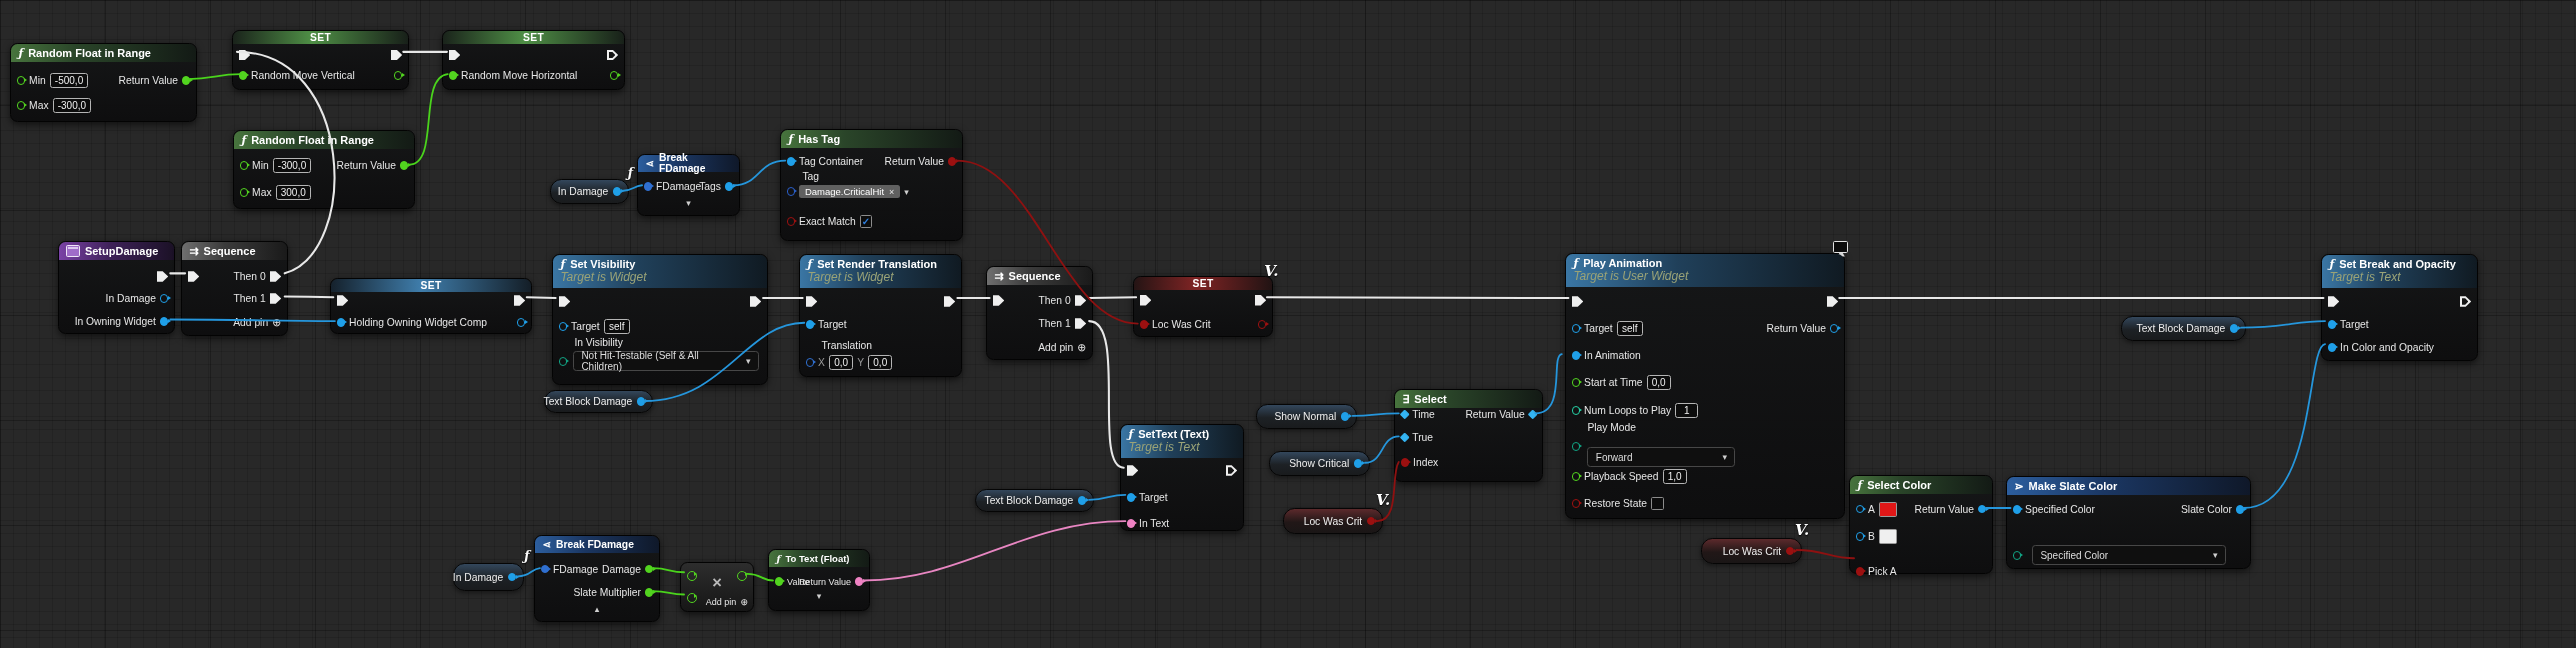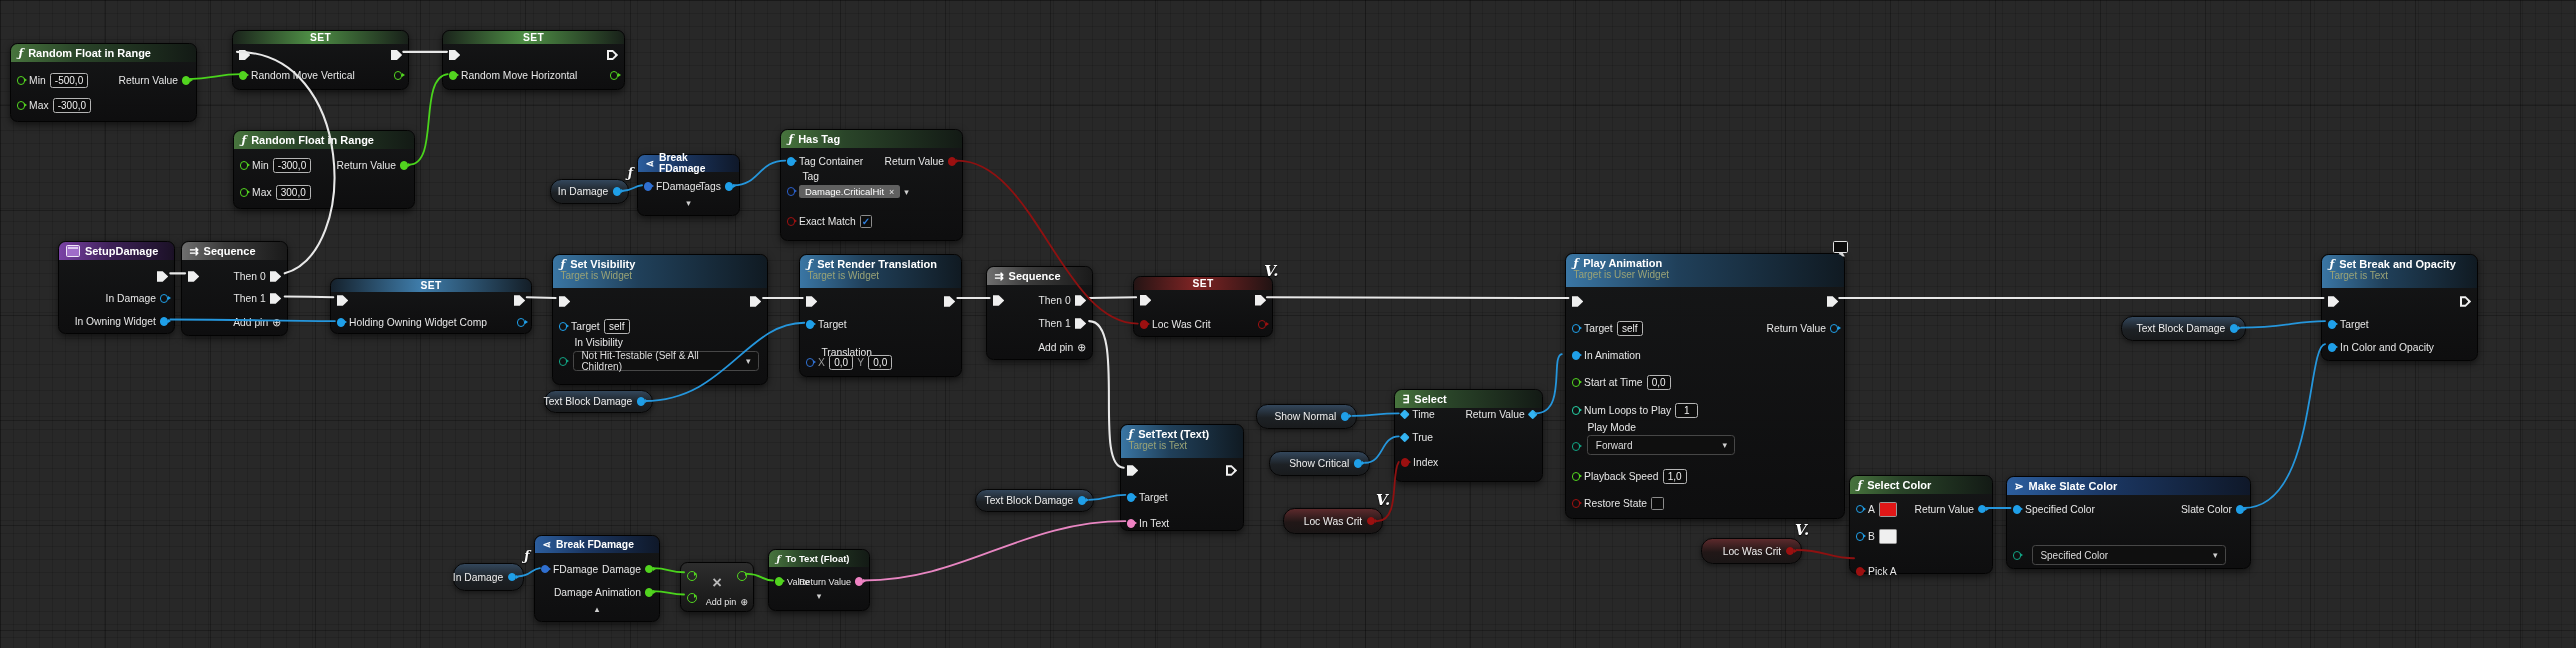--- a/index.html
+++ b/index.html
@@ -12,21 +12,21 @@
     background-size:105px 105px,105px 105px,13px 13px,13px 13px;}
   .node{position:absolute;background:linear-gradient(180deg,rgba(21,22,23,.97),rgba(13,13,14,.97));
     border:0.8px solid #030303;border-radius:7.4px;box-shadow:0 2.5px 7.4px rgba(0,0,0,.55);color:#e8e8e8;}
   .hdr{position:absolute;left:0;top:0;right:0;border-radius:6.6px 6.6px 0 0;display:flex;align-items:center;gap:5px;
     padding:0 7.4px;font-weight:bold;font-size:11px;color:#fff;}
   .hdr.one{height:18px}
   .hdr.small{height:16.5px;font-size:10.3px}
   .hdr.center{height:13px;justify-content:center;font-size:10.3px;letter-spacing:0.4px}
   .hdr.two{height:30.5px;display:block;padding:2.5px 7.4px 0 7.4px}
   .hdr.two .t{display:flex;align-items:center;gap:5px;font-size:11px}
-  .sub{font-weight:normal;font-size:10px;color:#9aa377;margin-top:-0.8px}
+  .sub{font-weight:normal;font-style:italic;font-size:12px;color:#9aa377;margin-top:-0.8px}
   .g-green{background:linear-gradient(90deg,#47743d 0%,#2a4529 35%,#131a15 100%)}
   .g-green-c{background:linear-gradient(90deg,#1a231b 0%,#4f8f46 45%,#182019 100%)}
   .g-blue{background:linear-gradient(90deg,#3a76a4 0%,#20405a 40%,#101a22 100%)}
   .g-blue-c{background:linear-gradient(90deg,#15212c 0%,#3f7dab 45%,#141e27 100%)}
   .g-navy{background:linear-gradient(90deg,#2c5e9e 0%,#1b3763 40%,#0f1829 100%)}
   .g-red-c{background:linear-gradient(90deg,#241414 0%,#802424 45%,#211313 100%)}
   .g-purple{background:linear-gradient(90deg,#7a42a6 0%,#3e2158 45%,#1b1126 100%)}
   .g-gray{background:linear-gradient(90deg,#6f6f6f 0%,#3b3b3b 40%,#1a1a1a 100%)}
   .fx{font-style:italic;font-family:"DejaVu Serif",serif;font-weight:bold}
   .row{position:absolute;height:15px;display:flex;align-items:center;gap:4.1px;white-space:nowrap;font-size:10.3px}
@@ -291,21 +291,21 @@
       </div>
     <div class="row r" style="top:39px">
         <span class="exec">
           <i></i>
         </span>
       </div>
     <div class="row l" style="top:62px">
       <span class="pin p-obj filled"></span>
       <span class="lbl">Target</span>
     </div>
-    <div class="indent" style="top:92px">Translation</div>
+    <div class="indent" style="top:85px">Translation</div>
     <div class="row l" style="top:100px">
       <span class="pin p-struct"></span>
       <span class="lbl" style="color:#9a9a9a">X</span>
       <span class="ibox">0,0</span>
       <span class="lbl" style="color:#9a9a9a">Y</span>
       <span class="ibox">0,0</span>
     </div>
   </div>
 
   <div class="node" style="left:986px;top:266px;width:105px;height:92px">
@@ -524,21 +524,21 @@
     </div>
     <div class="row l" style="top:149px">
       <span class="pin p-int"></span>
       <span class="lbl">Num Loops to Play</span>
       <span class="ibox">1</span>
     </div>
     <div class="indent" style="top:168px">Play Mode</div>
     <div class="row l" style="top:185px">
         <span class="pin p-enum"></span>
       </div>
-    <div class="dd" style="left:21.4px;top:181px;width:148px">
+    <div class="dd" style="left:21.4px;top:193px;width:148px">
       <span>Forward</span>
       <span class="caret">▾</span>
     </div>
     <div class="row l" style="top:215px">
       <span class="pin p-float"></span>
       <span class="lbl">Playback Speed</span>
       <span class="ibox">1,0</span>
     </div>
     <div class="row l" style="top:242px">
       <span class="pin p-bool"></span>
@@ -648,21 +648,21 @@
     </div>
     <div class="row l" style="top:25.5px">
       <span class="pin p-struct filled"></span>
       <span class="lbl">FDamage</span>
     </div>
     <div class="row r" style="top:25.5px">
       <span class="lbl">Damage</span>
       <span class="pin p-float filled"></span>
     </div>
     <div class="row r" style="top:49px">
-      <span class="lbl">Damage Animation</span>
+      <span class="lbl">Slate Multiplier</span>
       <span class="pin p-float filled"></span>
     </div>
     <div class="chev" style="top:68px">▴</div>
   </div>
 
   <div class="node" style="left:680px;top:562px;width:72px;height:48px;background:linear-gradient(180deg,#2d2d2d,#161616)">
     <div class="row l" style="top:5px">
         <span class="pin p-float" style="width:10px;height:10px"></span>
       </div>
     <div class="row l" style="top:27px">

